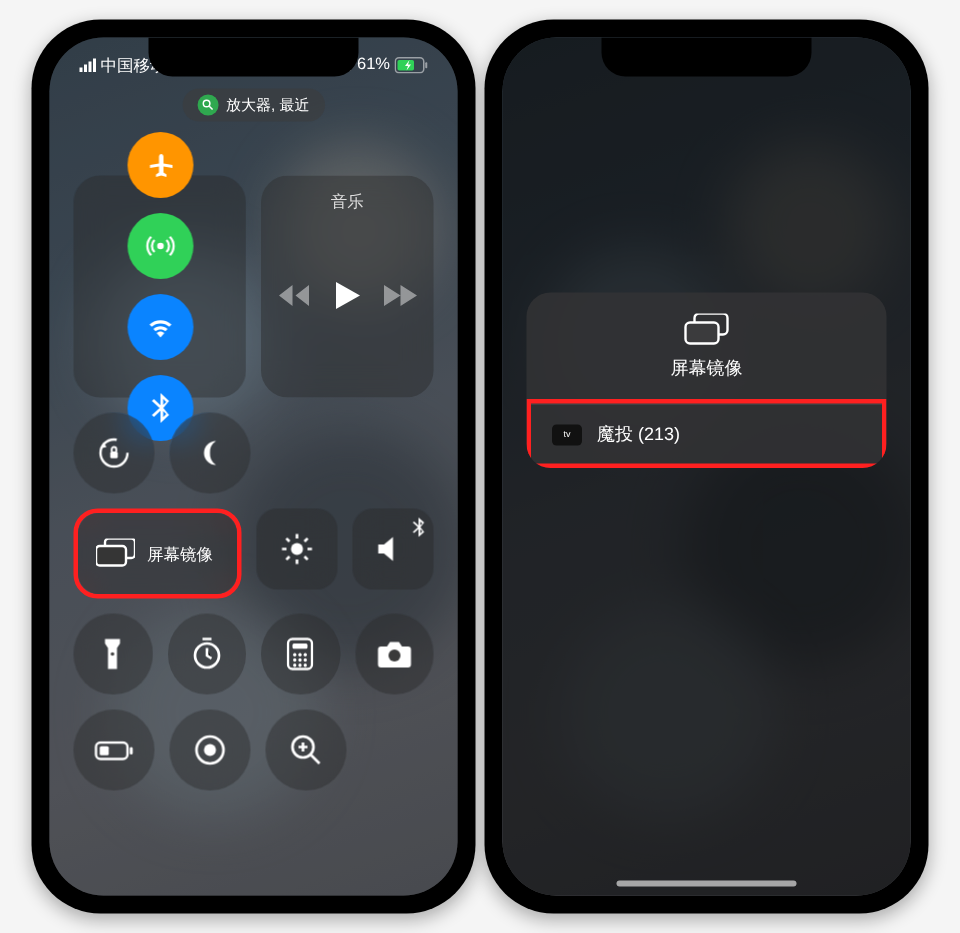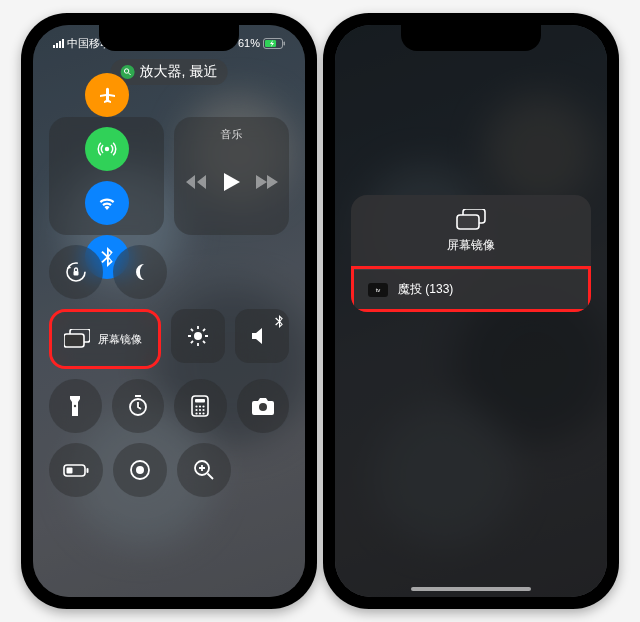--- a/index.html
+++ b/index.html
@@ -48,35 +48,35 @@
   .sigbars{display:flex;gap:1px;align-items:flex-end;}
   .sigbars i{width:2px;background:#fff;display:block;}
   .sigbars i:nth-child(1){height:3px}.sigbars i:nth-child(2){height:5px}
   .sigbars i:nth-child(3){height:7px}.sigbars i:nth-child(4){height:9px}
 
   
   .pill{
     position:absolute;top:34px;left:50%;transform:translateX(-50%);
     background:rgba(60,60,60,.55);border-radius:20px;
     padding:4px 10px;display:flex;align-items:center;gap:5px;
-    color:#fff;font-size:14px;z-index:10;
+    color:#fff;font-size:10px;z-index:10;
   }
   .pill .dot{width:14px;height:14px;border-radius:50%;background:#2fa84f;display:flex;align-items:center;justify-content:center;}
 
   
   .cc{
     position:absolute;top:92px;left:16px;right:16px;z-index:10;
   }
   .row{display:flex;gap:10px;margin-bottom:10px;}
   .tile{
     background:rgba(40,40,40,.42);backdrop-filter:blur(10px);
     border-radius:18px;display:flex;align-items:center;justify-content:center;
     color:#fff;
   }
-  .tile.lg{width:118px;height:118px;}
+  .tile.lg{width:118px;height:148px;}
   .tile.sm{width:54px;height:54px;border-radius:50%;}
   .tile.sq{width:54px;height:54px;border-radius:14px;}
   .tile.wide{flex:1;height:54px;border-radius:14px;justify-content:flex-start;padding:0 12px;gap:8px;font-size:11px;}
 
   .conn{flex-wrap:wrap;align-content:center;justify-content:center;display:flex;gap:10px;padding:10px;}
   .cbtn{width:44px;height:44px;border-radius:50%;display:flex;align-items:center;justify-content:center;}
   .cbtn.orange{background:#ff9500}.cbtn.green{background:#30d158}
   .cbtn.blue{background:#0a84ff}
 
   .music{flex-direction:column;justify-content:space-between;padding:10px;}
@@ -324,20 +324,20 @@
       <div class="sheet-head">
         <svg width="30" height="22" viewBox="0 0 30 22">
             <rect x="7" y="0" width="22" height="14" rx="3" fill="none" stroke="#fff" stroke-width="1.6"></rect>
             <rect x="1" y="6" width="22" height="14" rx="3" fill="#3b3b3d" stroke="#fff" stroke-width="1.6"></rect>
           </svg>
         <span class="lbl">屏幕镜像</span>
       </div>
       <div class="dev-list">
         <div class="dev">
           <span class="tv">tv</span>
-          <span>魔投 (133)</span>
+          <span>魔投 (213)</span>
         </div>
       </div>
     </div>
 
     <div class="homebar"></div>
   </div>
 </div>
 
 </body></html>

